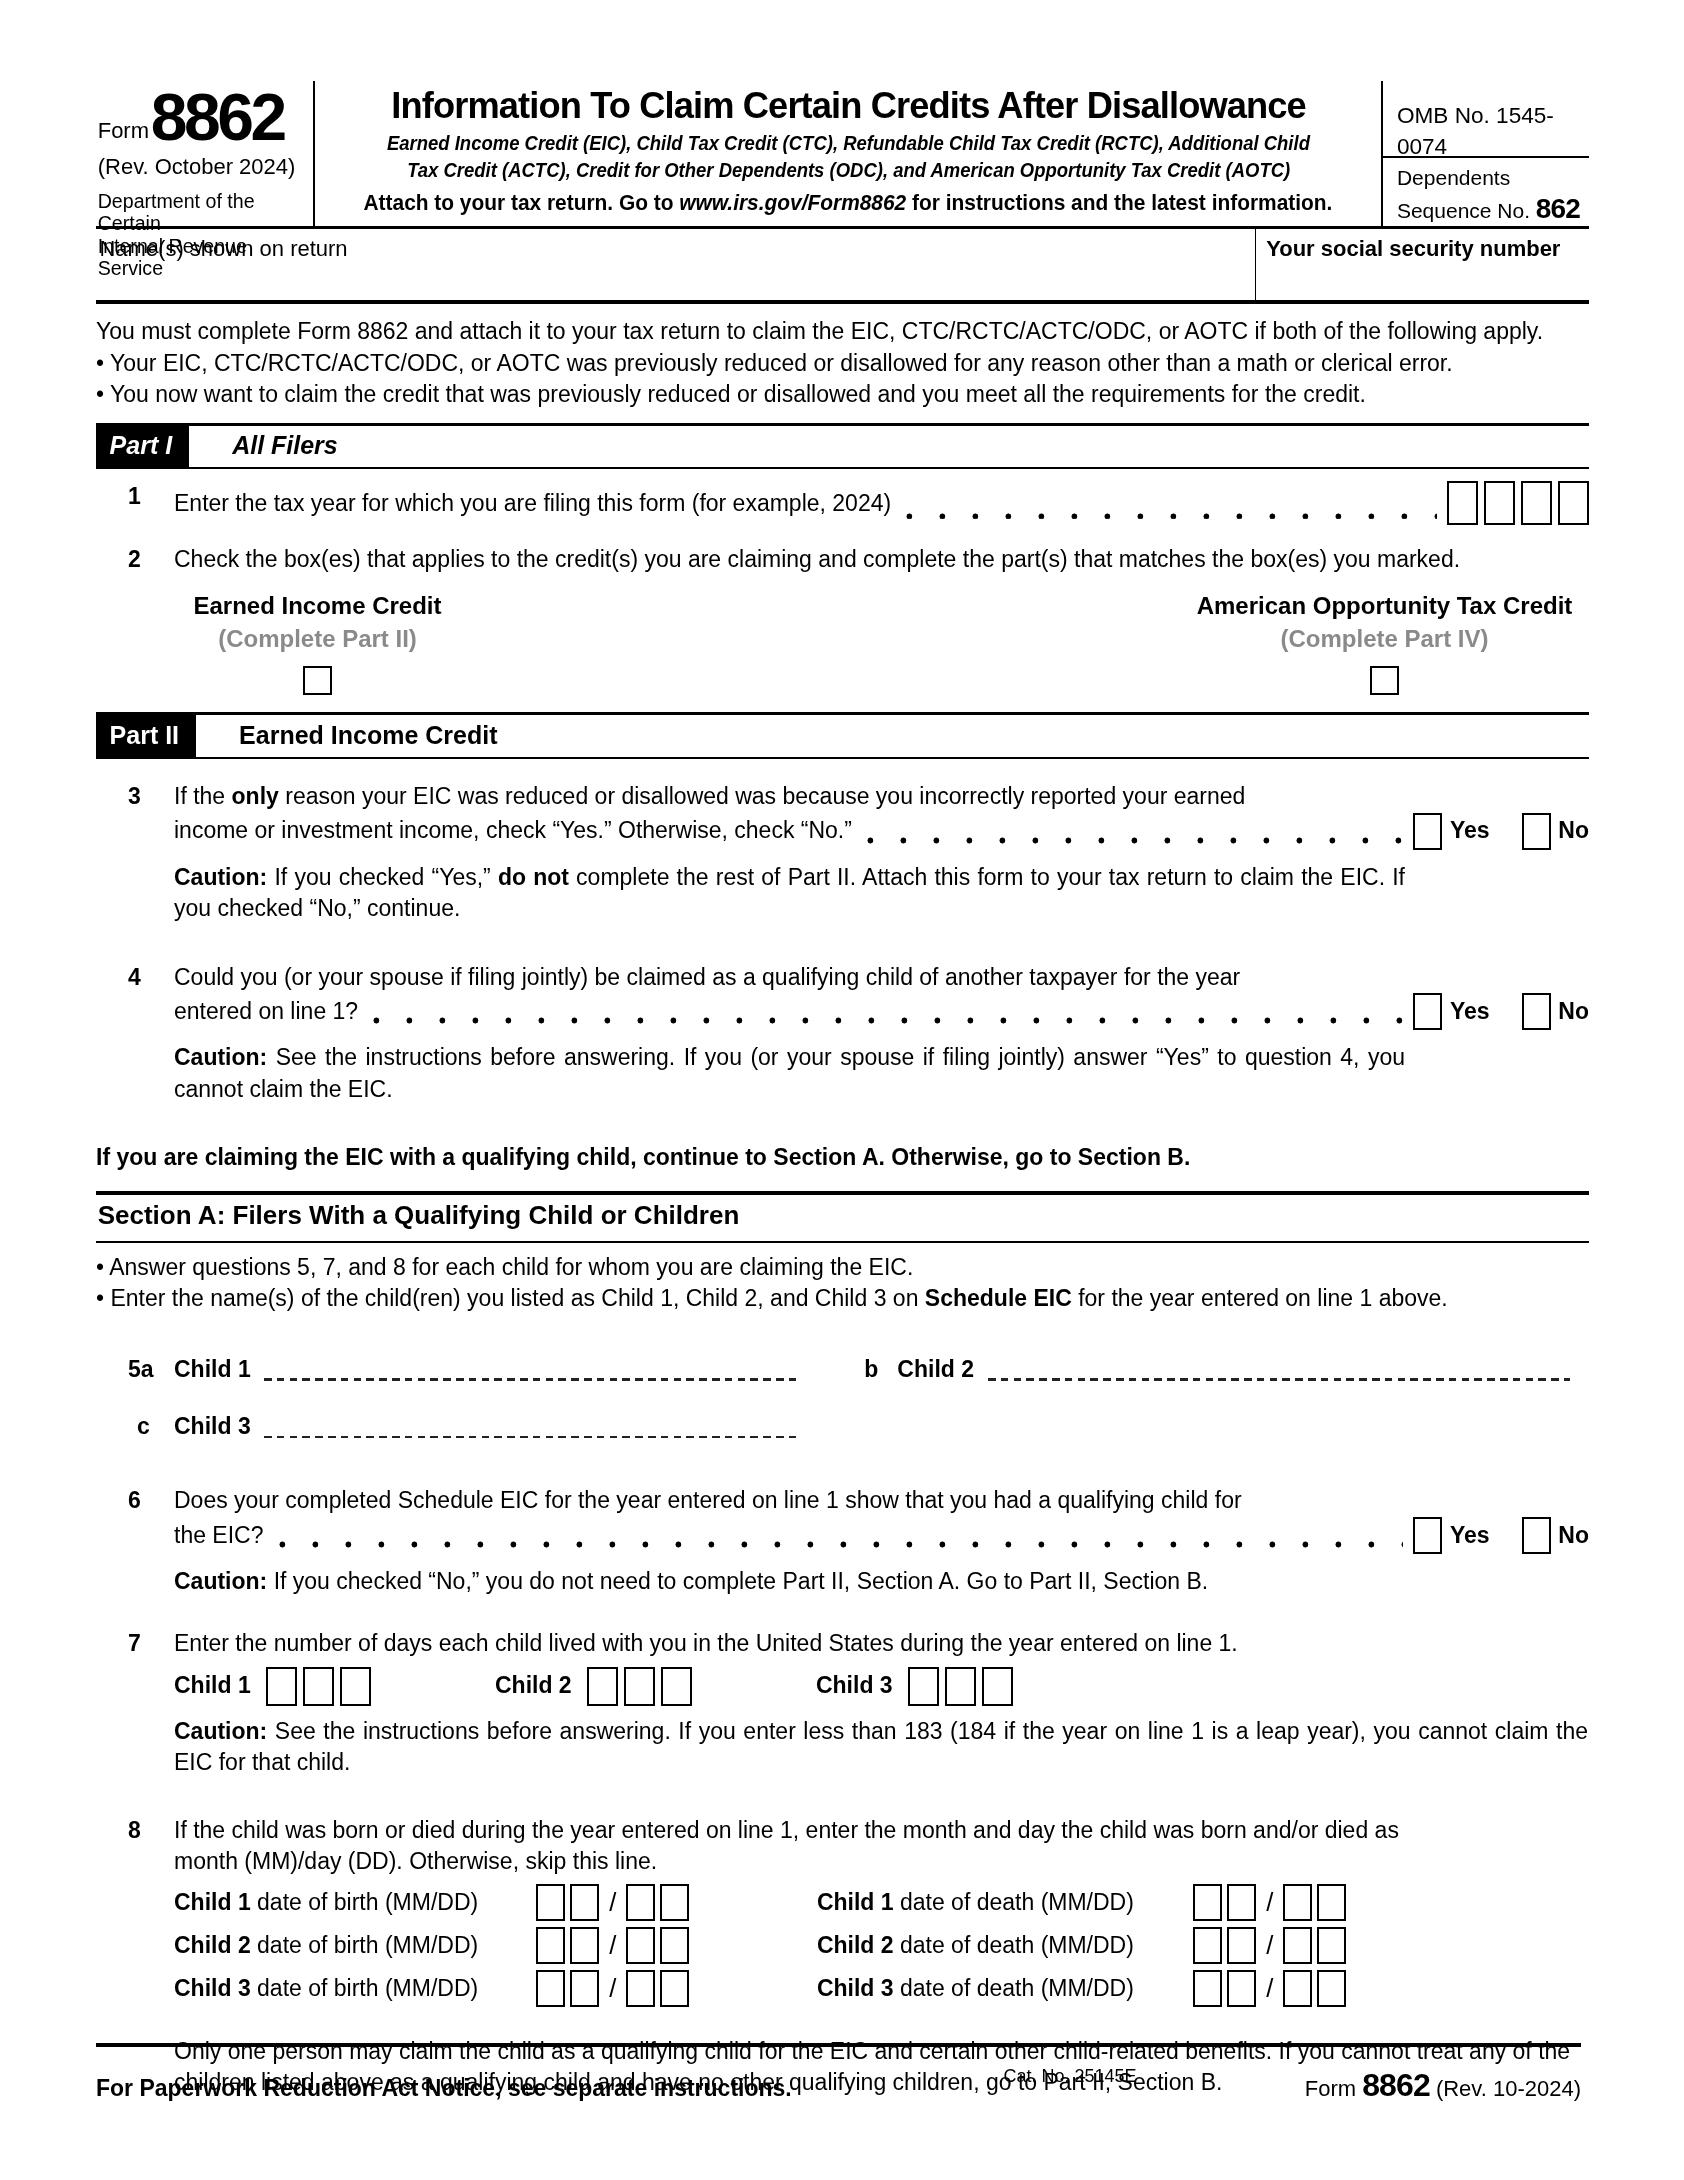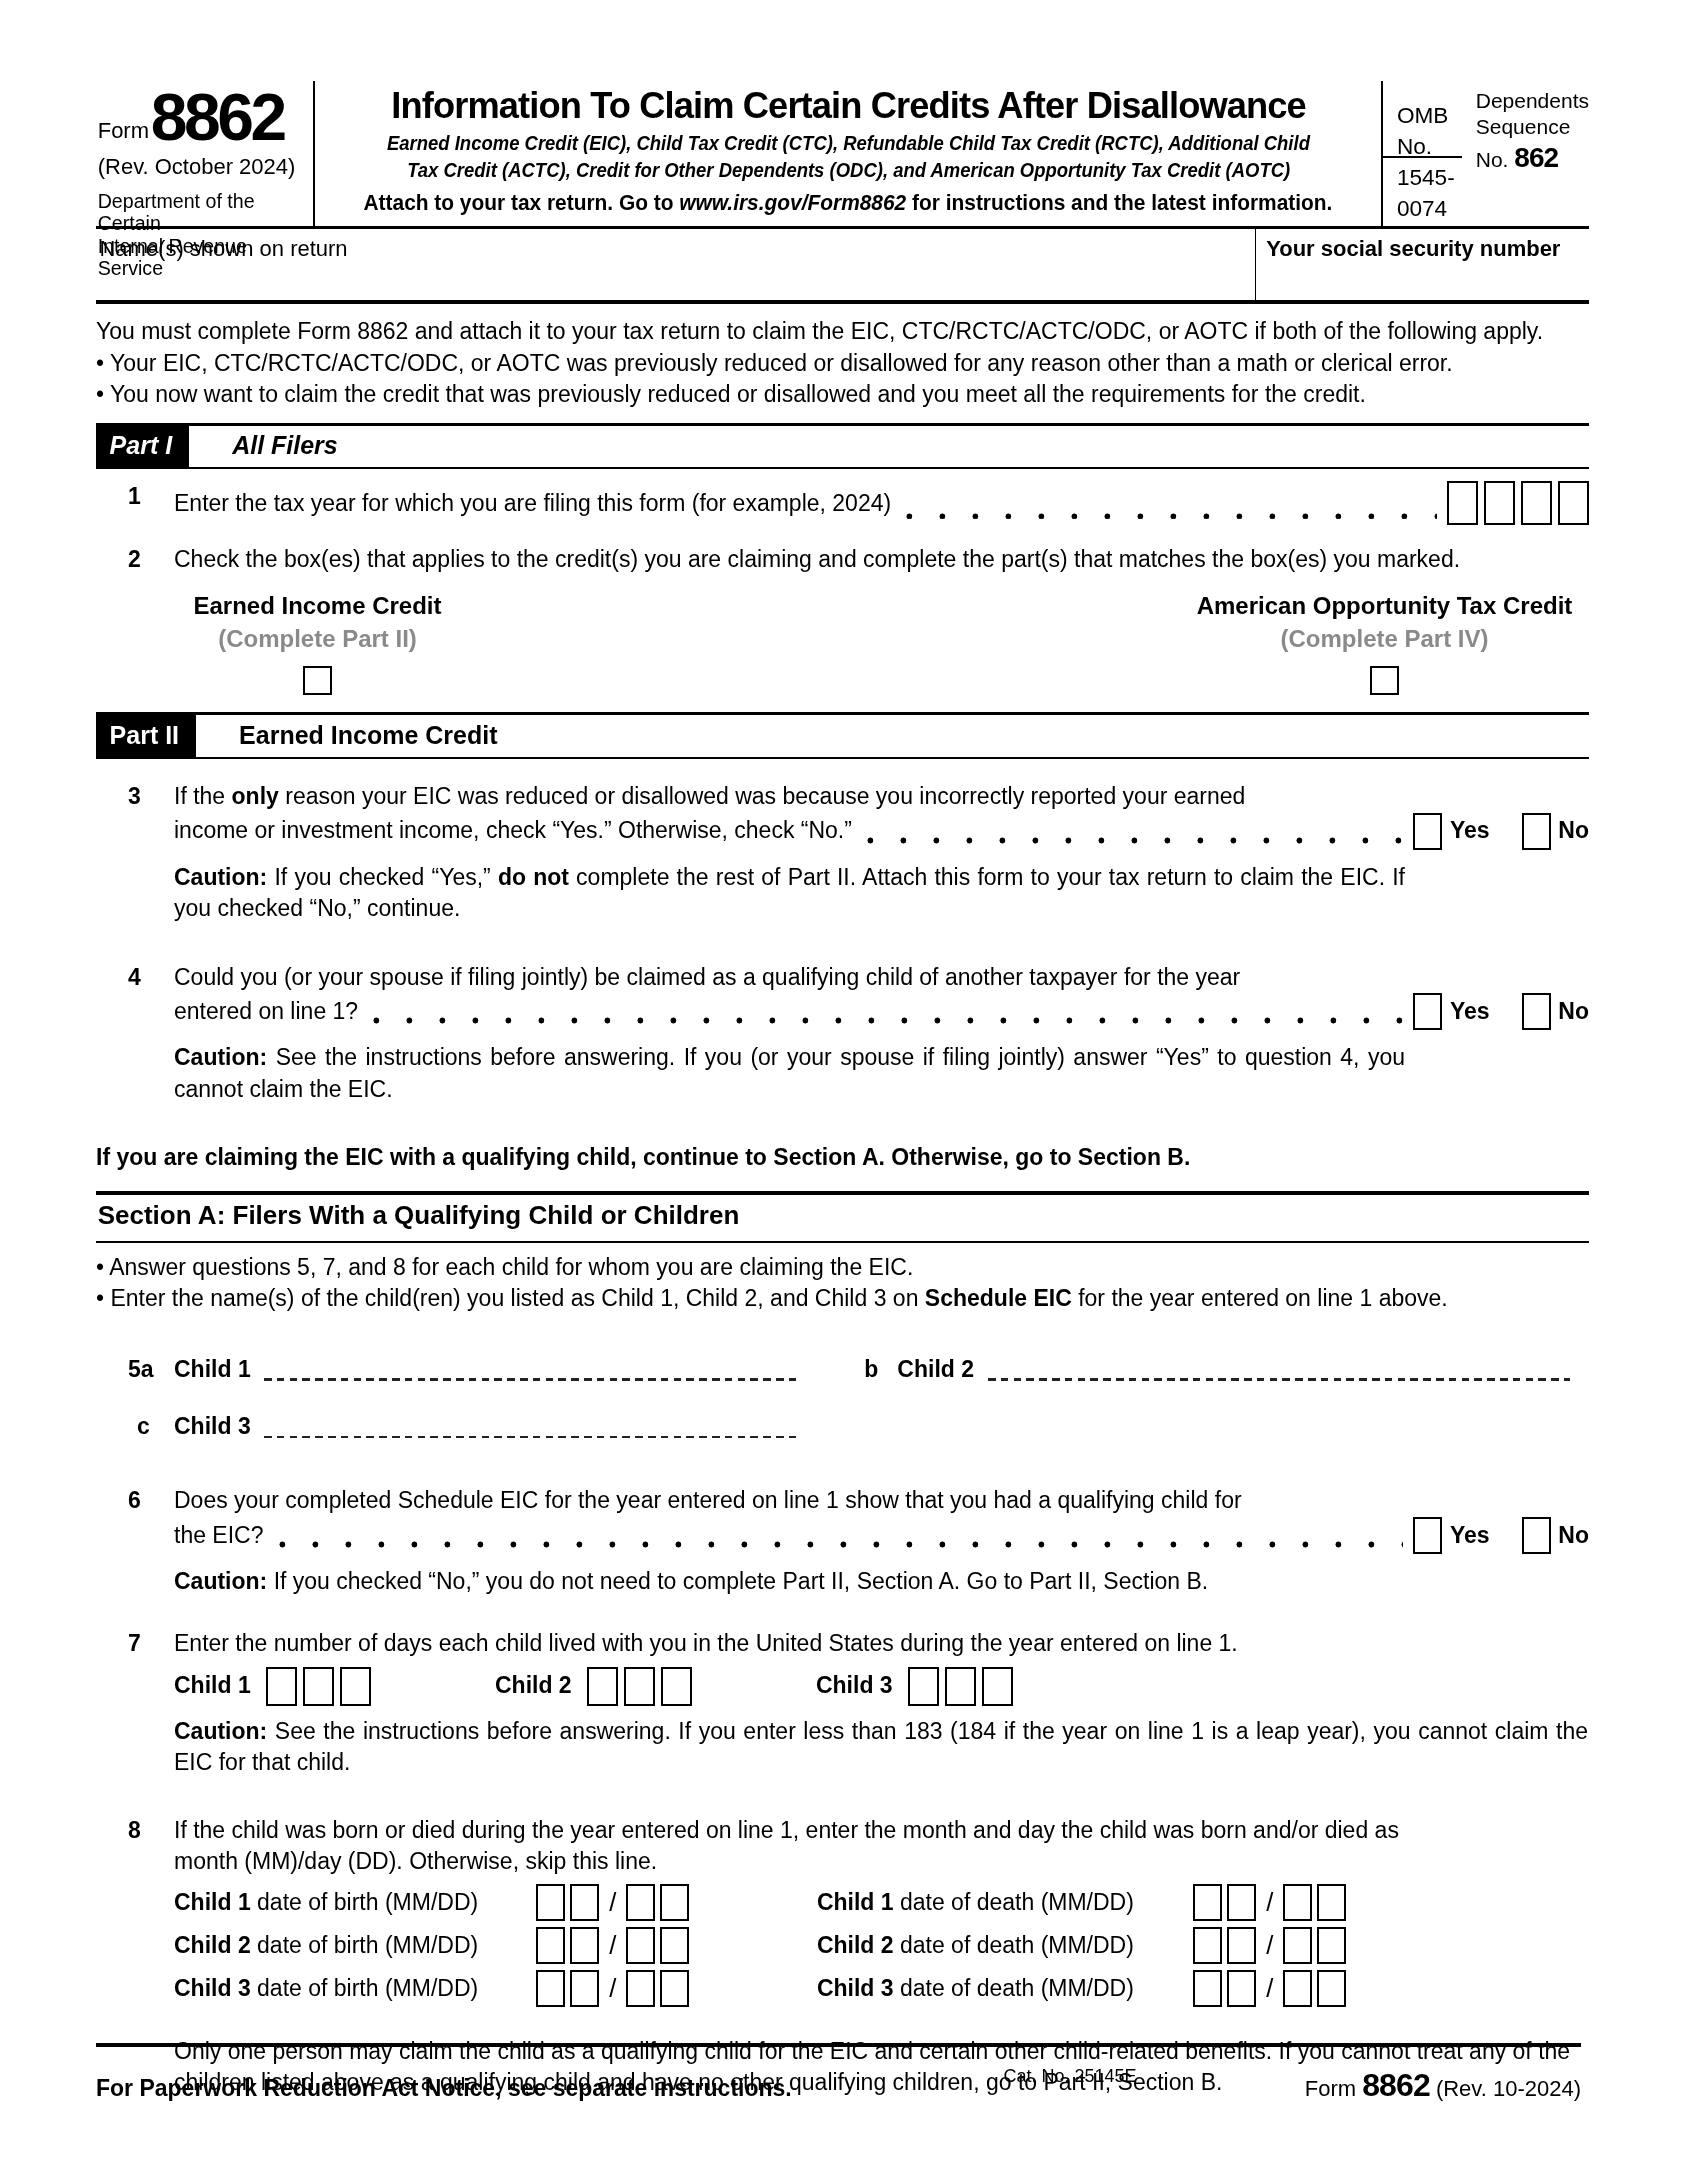--- a/index.html
+++ b/index.html
@@ -21,21 +21,21 @@
   .dept { font-size:19.6px; line-height:1.14; margin-top:7.7px; }
   .hdr-center { flex:1; border-left:2.6px solid #000; border-right:2.6px solid #000;
     box-sizing:border-box; text-align:center; padding:1.7px 8.5px 3.4px;
     display:flex; flex-direction:column; justify-content:center; }
   .title { font-weight:700; font-size:37px; letter-spacing:-0.9px; line-height:1.05; white-space:nowrap;
     display:inline-block; transform:scaleX(0.98); transform-origin:center; }
   .subtitle { font-weight:700; font-style:italic; font-size:21px; line-height:1.3; margin-top:2.6px; }
   .subtitle .sline { display:inline-block; white-space:nowrap; transform:scaleX(0.88); transform-origin:center; }
   .attach { font-weight:700; font-size:22px; margin-top:5.1px; white-space:nowrap;
     display:inline-block; transform:scaleX(0.95); transform-origin:center; }
-  .hdr-right { width:235px; box-sizing:border-box; display:flex; flex-direction:row; }
+  .hdr-right { width:235px; box-sizing:border-box; display:flex; flex-direction:column; }
   .omb { height:77px; box-sizing:border-box; border-bottom:2.1px solid #000;
     padding:20.4px 0 0 13.6px; font-size:22.6px; }
   .att { flex:1; padding:6.8px 0 0 13.6px; font-size:21px; line-height:1.25; }
   .seqnum { font-size:28px; font-weight:700; letter-spacing:-0.9px; }
 
   
   .namerow { display:flex; border-bottom:4.3px solid #000; height:75px; box-sizing:border-box; }
   .name-left { flex:1; padding:5.1px 5.1px 0 3.4px; font-size:22px; }
   .name-right { width:334px; box-sizing:border-box; border-left:1.7px solid #000;
     padding:5.1px 0 0 10.2px; font-weight:700; font-size:22px; }

